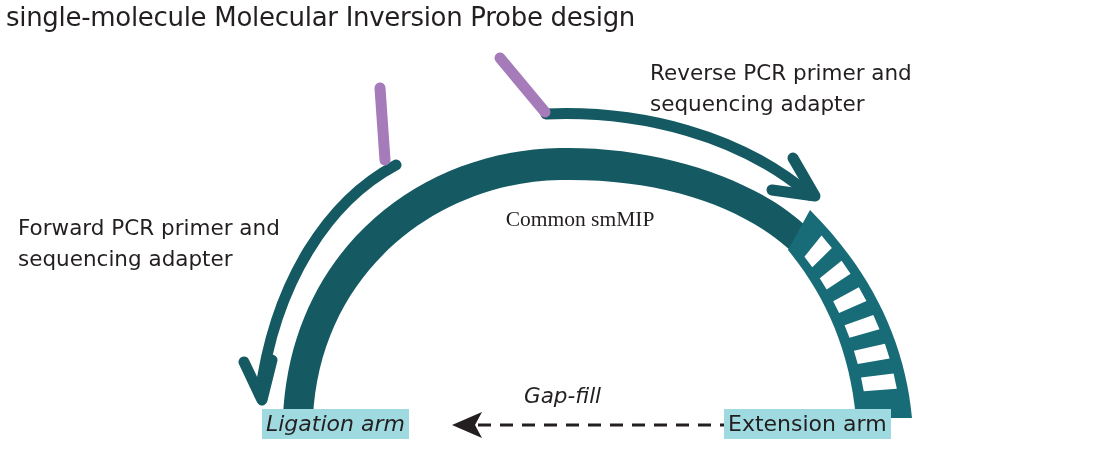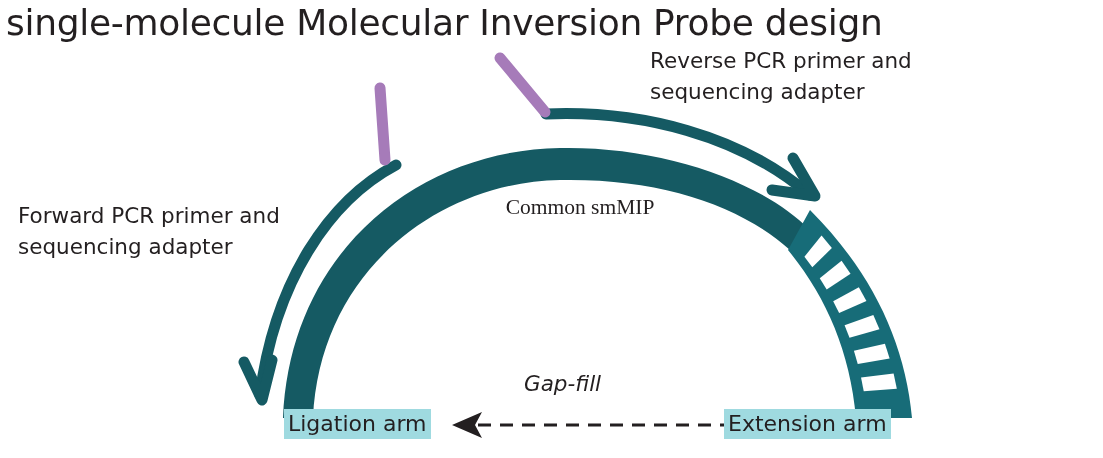--- a/index.html
+++ b/index.html
@@ -1,19 +1,19 @@
 <!DOCTYPE html>
 <html><head>
 <meta charset="utf-8">
 <style>
   html, body { margin: 0; padding: 0; background: #ffffff; }
   body { width: 1103px; height: 458px; position: relative; overflow: hidden;
          font-family: "DejaVu Sans", sans-serif; color: #231f20; }
-  .title { position: absolute; left: 6px; top: 2px; font-size: 36px; white-space: nowrap; letter-spacing: -0.3px; }
-  .label { position: absolute; font-size: 21.5px; line-height: 31px; white-space: nowrap; }
+  .title { position: absolute; left: 6px; top: 2px; font-size: 26px; white-space: nowrap; letter-spacing: -0.3px; }
+  .label { position: absolute; font-size: 21.5px; line-height: 31px; white-space: nowrap; margin-top: 12px; }
   .label span { display: block; }
   .center { text-align: center; font-family: Liberation Serif, serif; }
   .arm { position: absolute; font-size: 22px; line-height: 30px; padding: 0 4px; background: #9fdae0; white-space: nowrap; }
   svg#diagram { position: absolute; left: 0; top: 0; }
 </style>
 </head>
 <body>
 
 <svg id="diagram" width="1103" height="458" viewBox="0 0 1103 458" xmlns="http://www.w3.org/2000/svg">
 
@@ -55,14 +55,14 @@
 
 <div class="label center" style="left:495px; top:192px; width:170px;">
   <span>Common smMIP</span>
 </div>
 
 <div class="label" style="left:903px; top:258px;">
 </div>
 
 <div class="label" style="left:524px; top:368px;font-style:italic;">Gap-fill</div>
 
-<div class="arm" style="left:284px; top:409px;">Ligation arm</div>
+<div class="arm" style="left:262px; top:409px;font-style:italic;">Ligation arm</div>
 <div class="arm" style="left:724px; top:409px;">Extension arm</div>
 
 </body></html>

